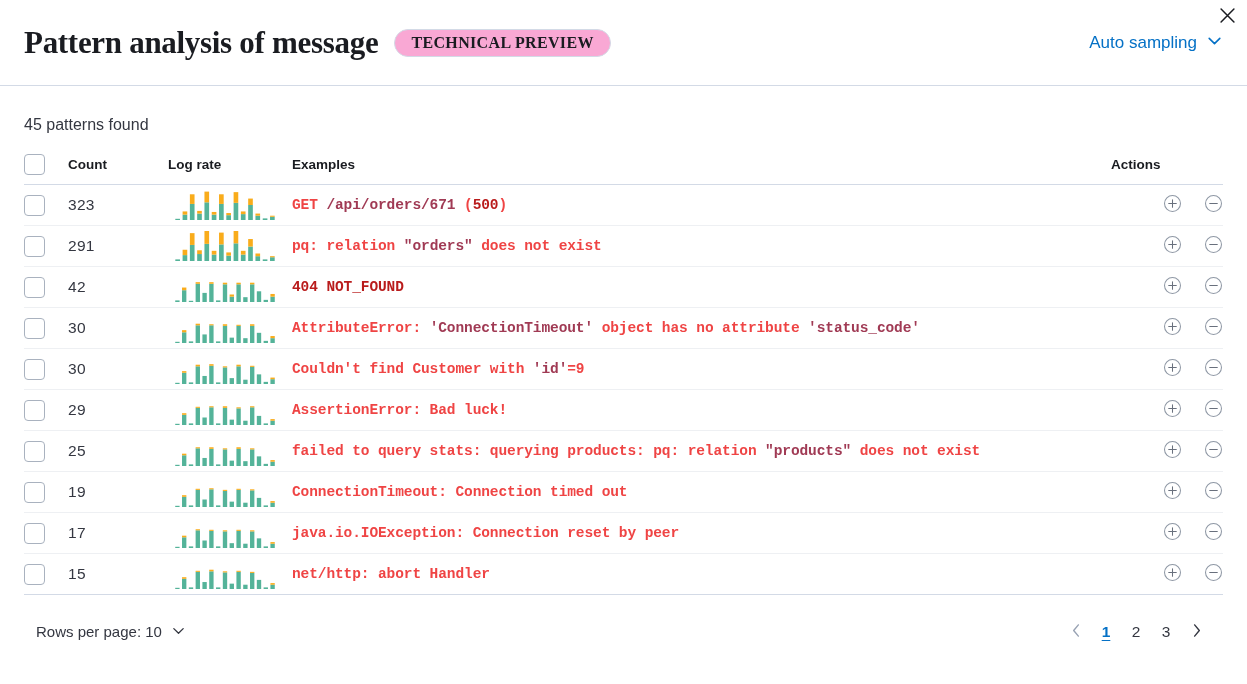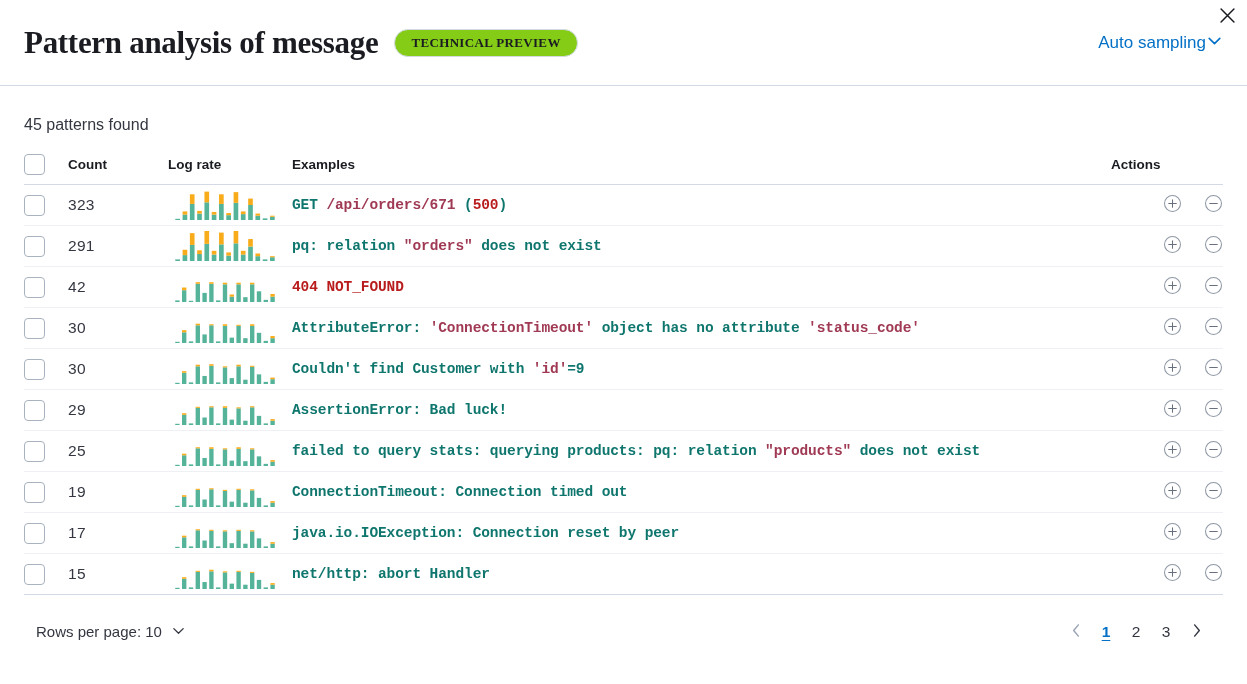--- a/index.html
+++ b/index.html
@@ -36,35 +36,36 @@
     line-height: 1;
   }
   .preview-badge {
     display: inline-flex;
     align-items: center;
     justify-content: center;
     height: 28px;
     padding: 0 16px;
     border: 1px solid #d3dae6;
     border-radius: 14px;
-    background: #84cc16;
-    font-size: 13px;
+    background: #f9a8d4;
+    font-size: 16px;
     font-weight: 700;
     letter-spacing: 0.35px;
     color: #1a1c21;
     white-space: nowrap;
   }
   .header-right {
     margin-left: auto;
     display: flex;
     align-items: center;
   }
   .sampling-btn {
     display: inline-flex;
     align-items: center;
+    gap: 9px;
     background: none;
     border: none;
     padding: 0;
     cursor: pointer;
     color: #0571c6;
     font-size: 17px;
     font-family: inherit;
     white-space: nowrap;
   }
   .sampling-btn .chev { display: block; }
@@ -141,21 +142,21 @@
   .spark-wrap { padding-left: 6px; }
 
   
   .ex-text {
     font-family: "Liberation Mono", "DejaVu Sans Mono", monospace;
     font-size: 14.5px;
     font-weight: 700;
     white-space: nowrap;
     letter-spacing: -0.1px;
   }
-  .tk-def { color: #0f766e; }
+  .tk-def { color: #ef4444; }
   .tk-str { color: #a03a54; }
   .tk-num { color: #b91c1c; }
 
   
   .actions-cell { text-align: right; padding-right: 2px; white-space: nowrap; }
   .act-btn {
     background: none; border: none; padding: 0;
     margin-left: 18px;
     cursor: pointer;
     color: #69707d;

